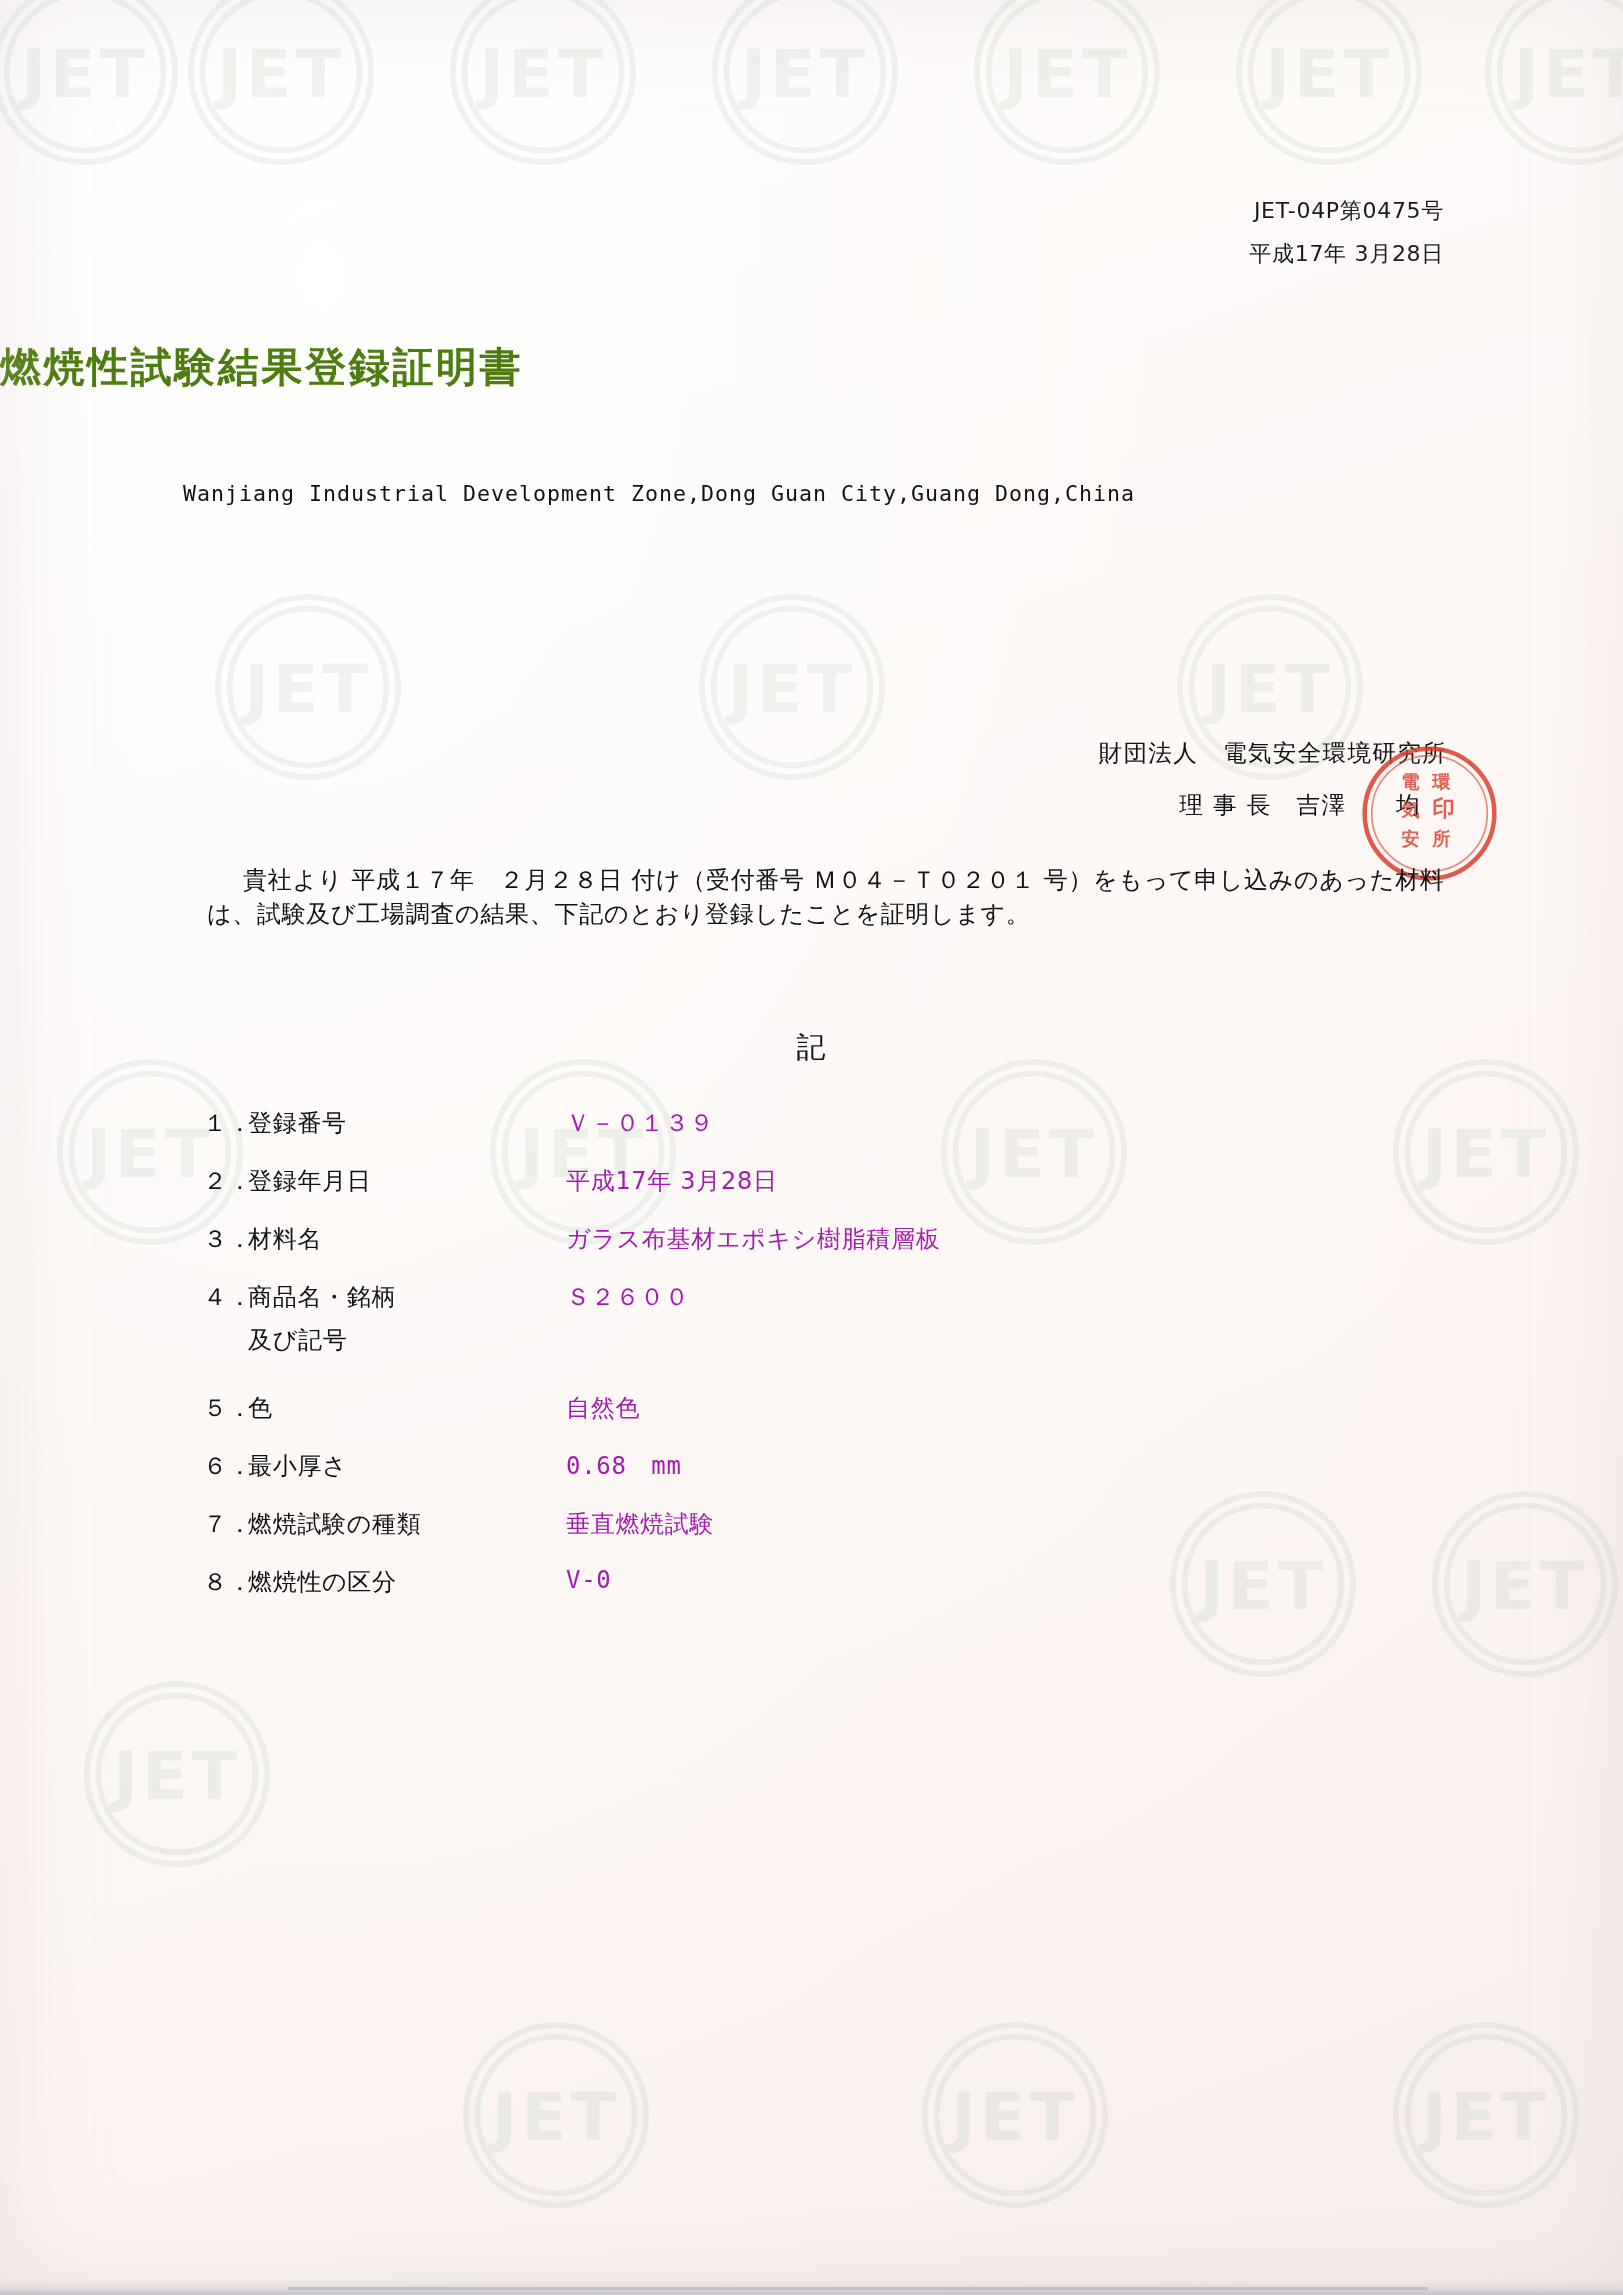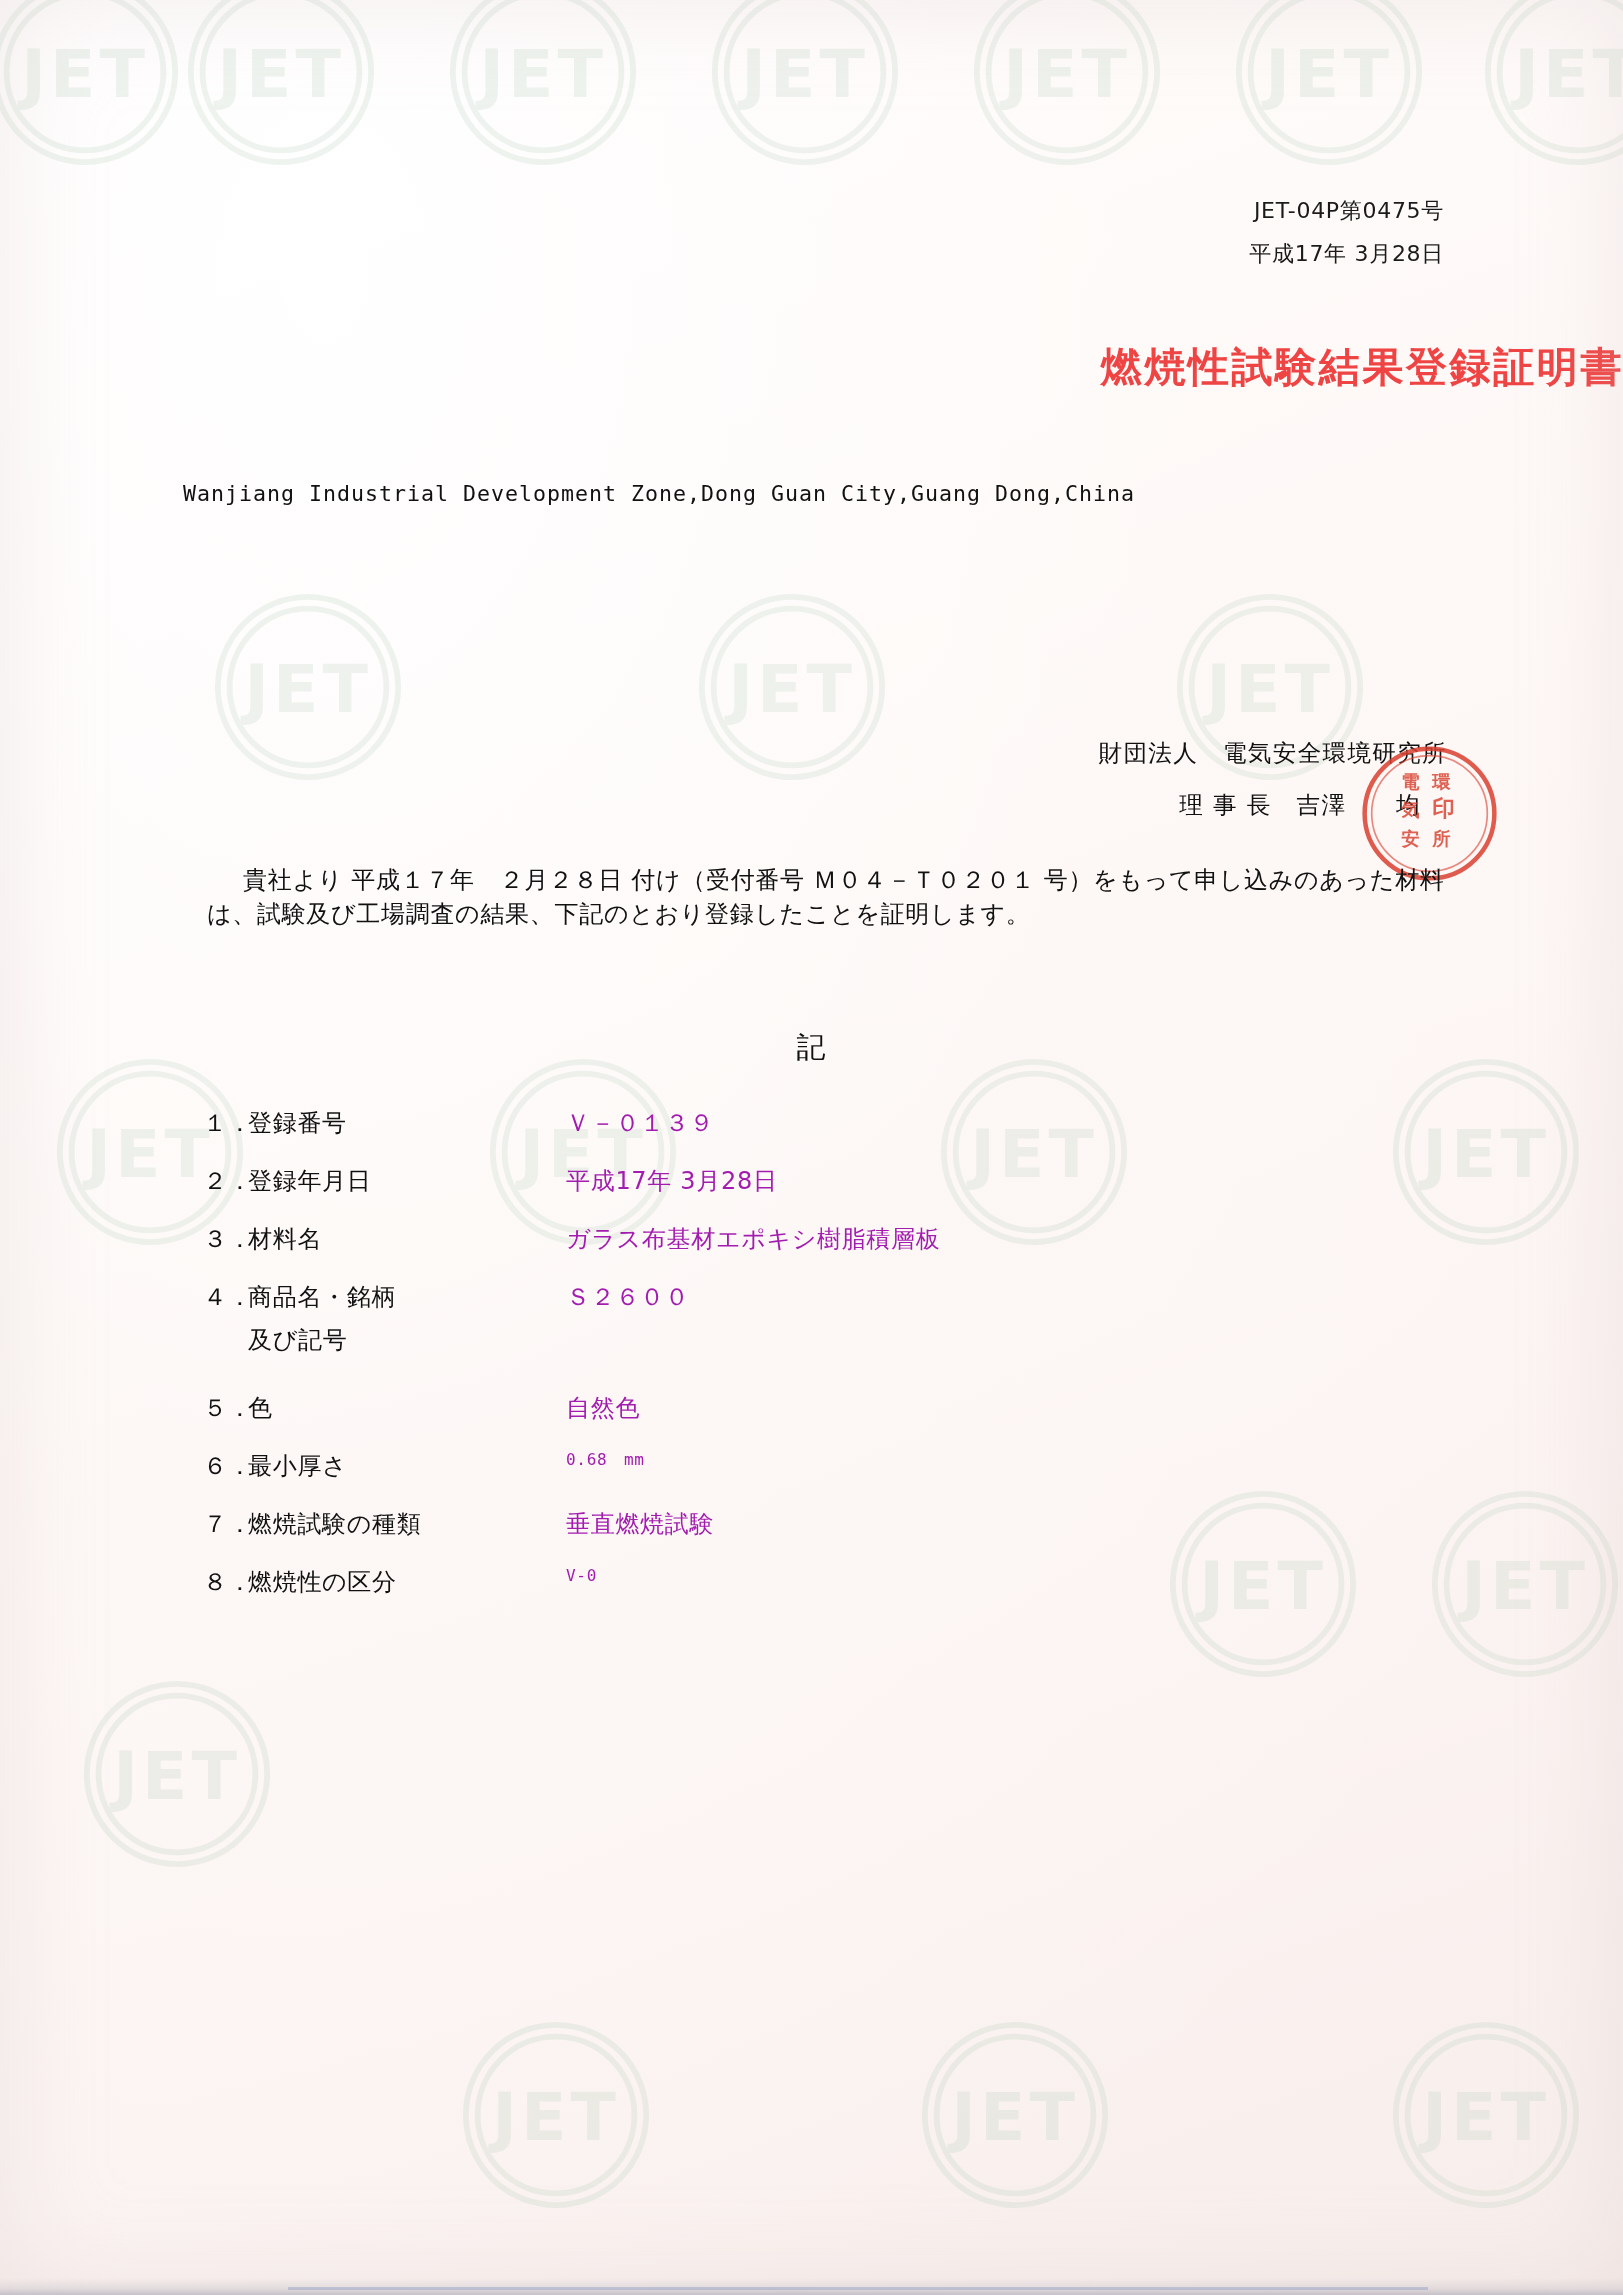--- a/index.html
+++ b/index.html
@@ -72,25 +72,25 @@
     color: #1a1a1a;
     text-align: right;
     white-space: nowrap;
   }
 
   .title {
     position: absolute;
     left: 0;
     right: 0;
     top: 340px;
-    text-align: right;
+    text-align: left;
     font-size: 41px;
     font-weight: 700;
     letter-spacing: 2.6px;
-    color: #ef4444;
+    color: #4d7c0f;
   }
 
   .addr-line1 {
     position: absolute;
     left: 183px;
     top: 481px;
     font-family: "DejaVu Sans Mono", monospace;
     font-size: 21.6px;
     letter-spacing: 1px;
     color: #111;
@@ -200,21 +200,21 @@
     left: 363px;
     top: 0;
     font-size: 24px;
     color: #a21caf;
     letter-spacing: 0.7px;
     white-space: nowrap;
   }
   .item.gap { height: 111px; }
   .mono-val {
     font-family: "DejaVu Sans Mono", monospace;
-    font-size: 16px;
+    font-size: 24px;
     letter-spacing: 0.7px;
   }
 
   .scan-bottom {
     position: absolute;
     left: 0;
     right: 0;
     bottom: 0;
     height: 17px;
     background: linear-gradient(180deg, rgba(235,230,232,0.0) 0%, rgba(214,208,212,0.55) 60%, rgba(190,186,196,0.85) 100%);

